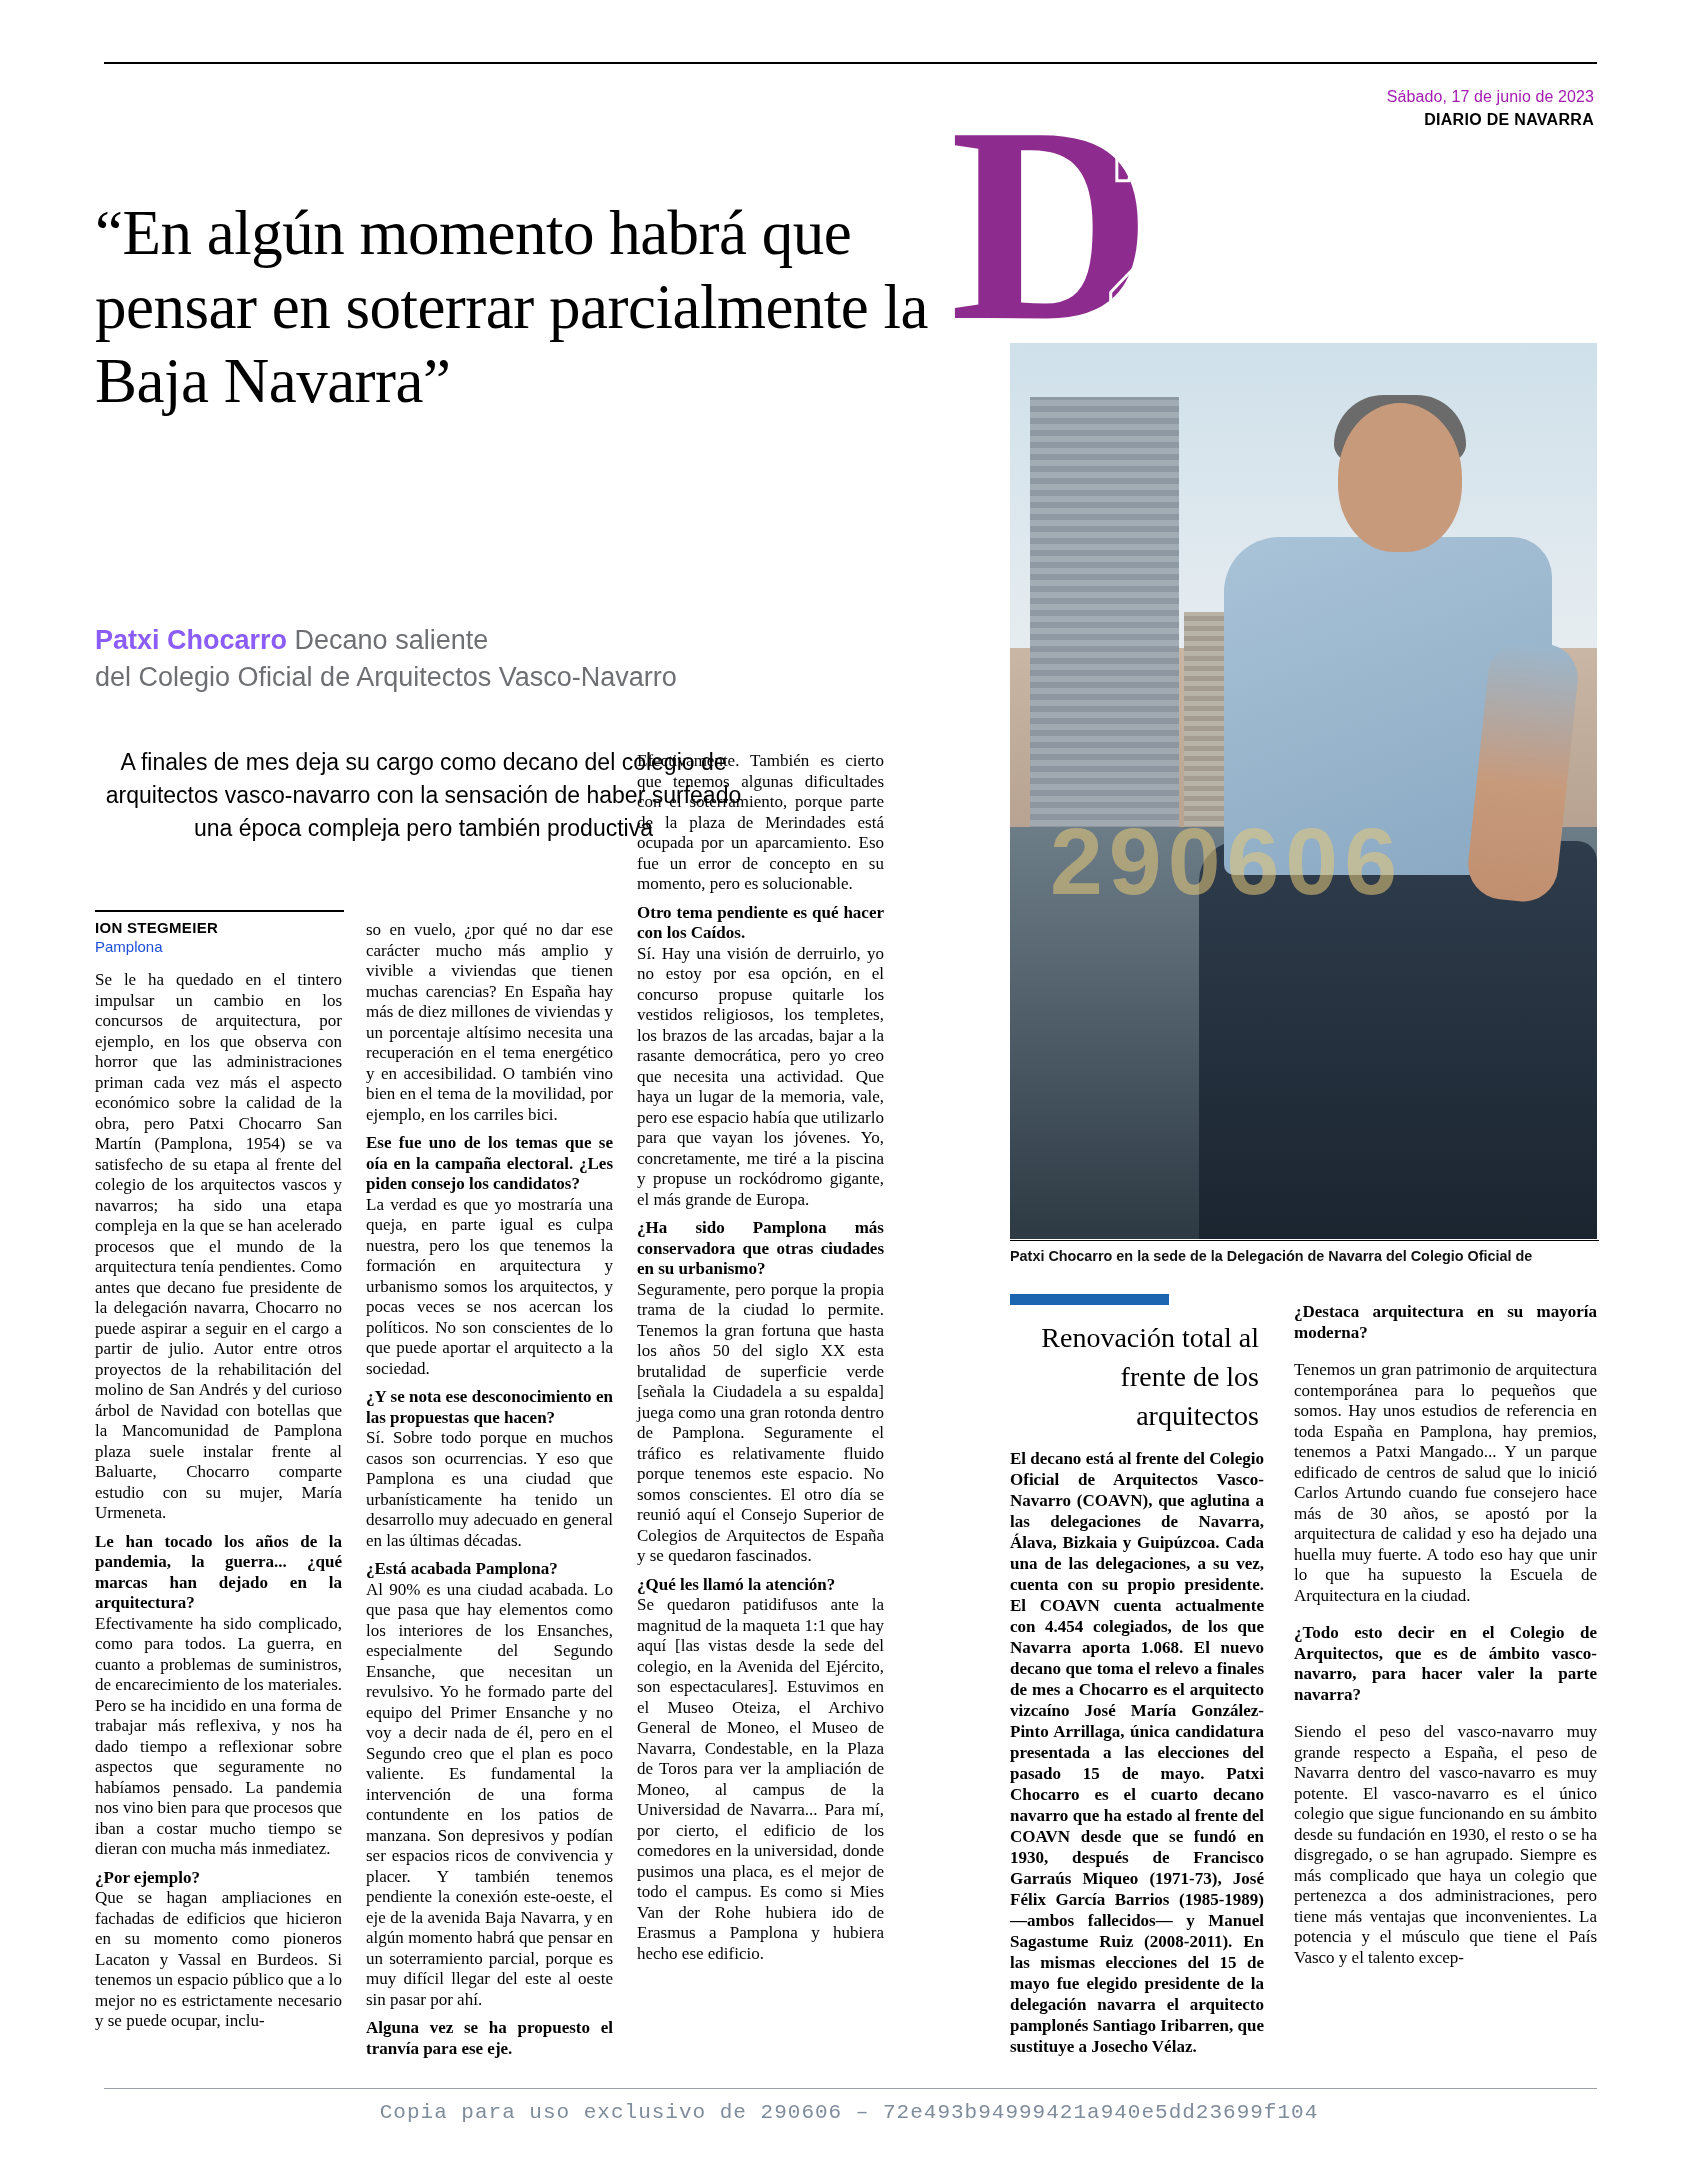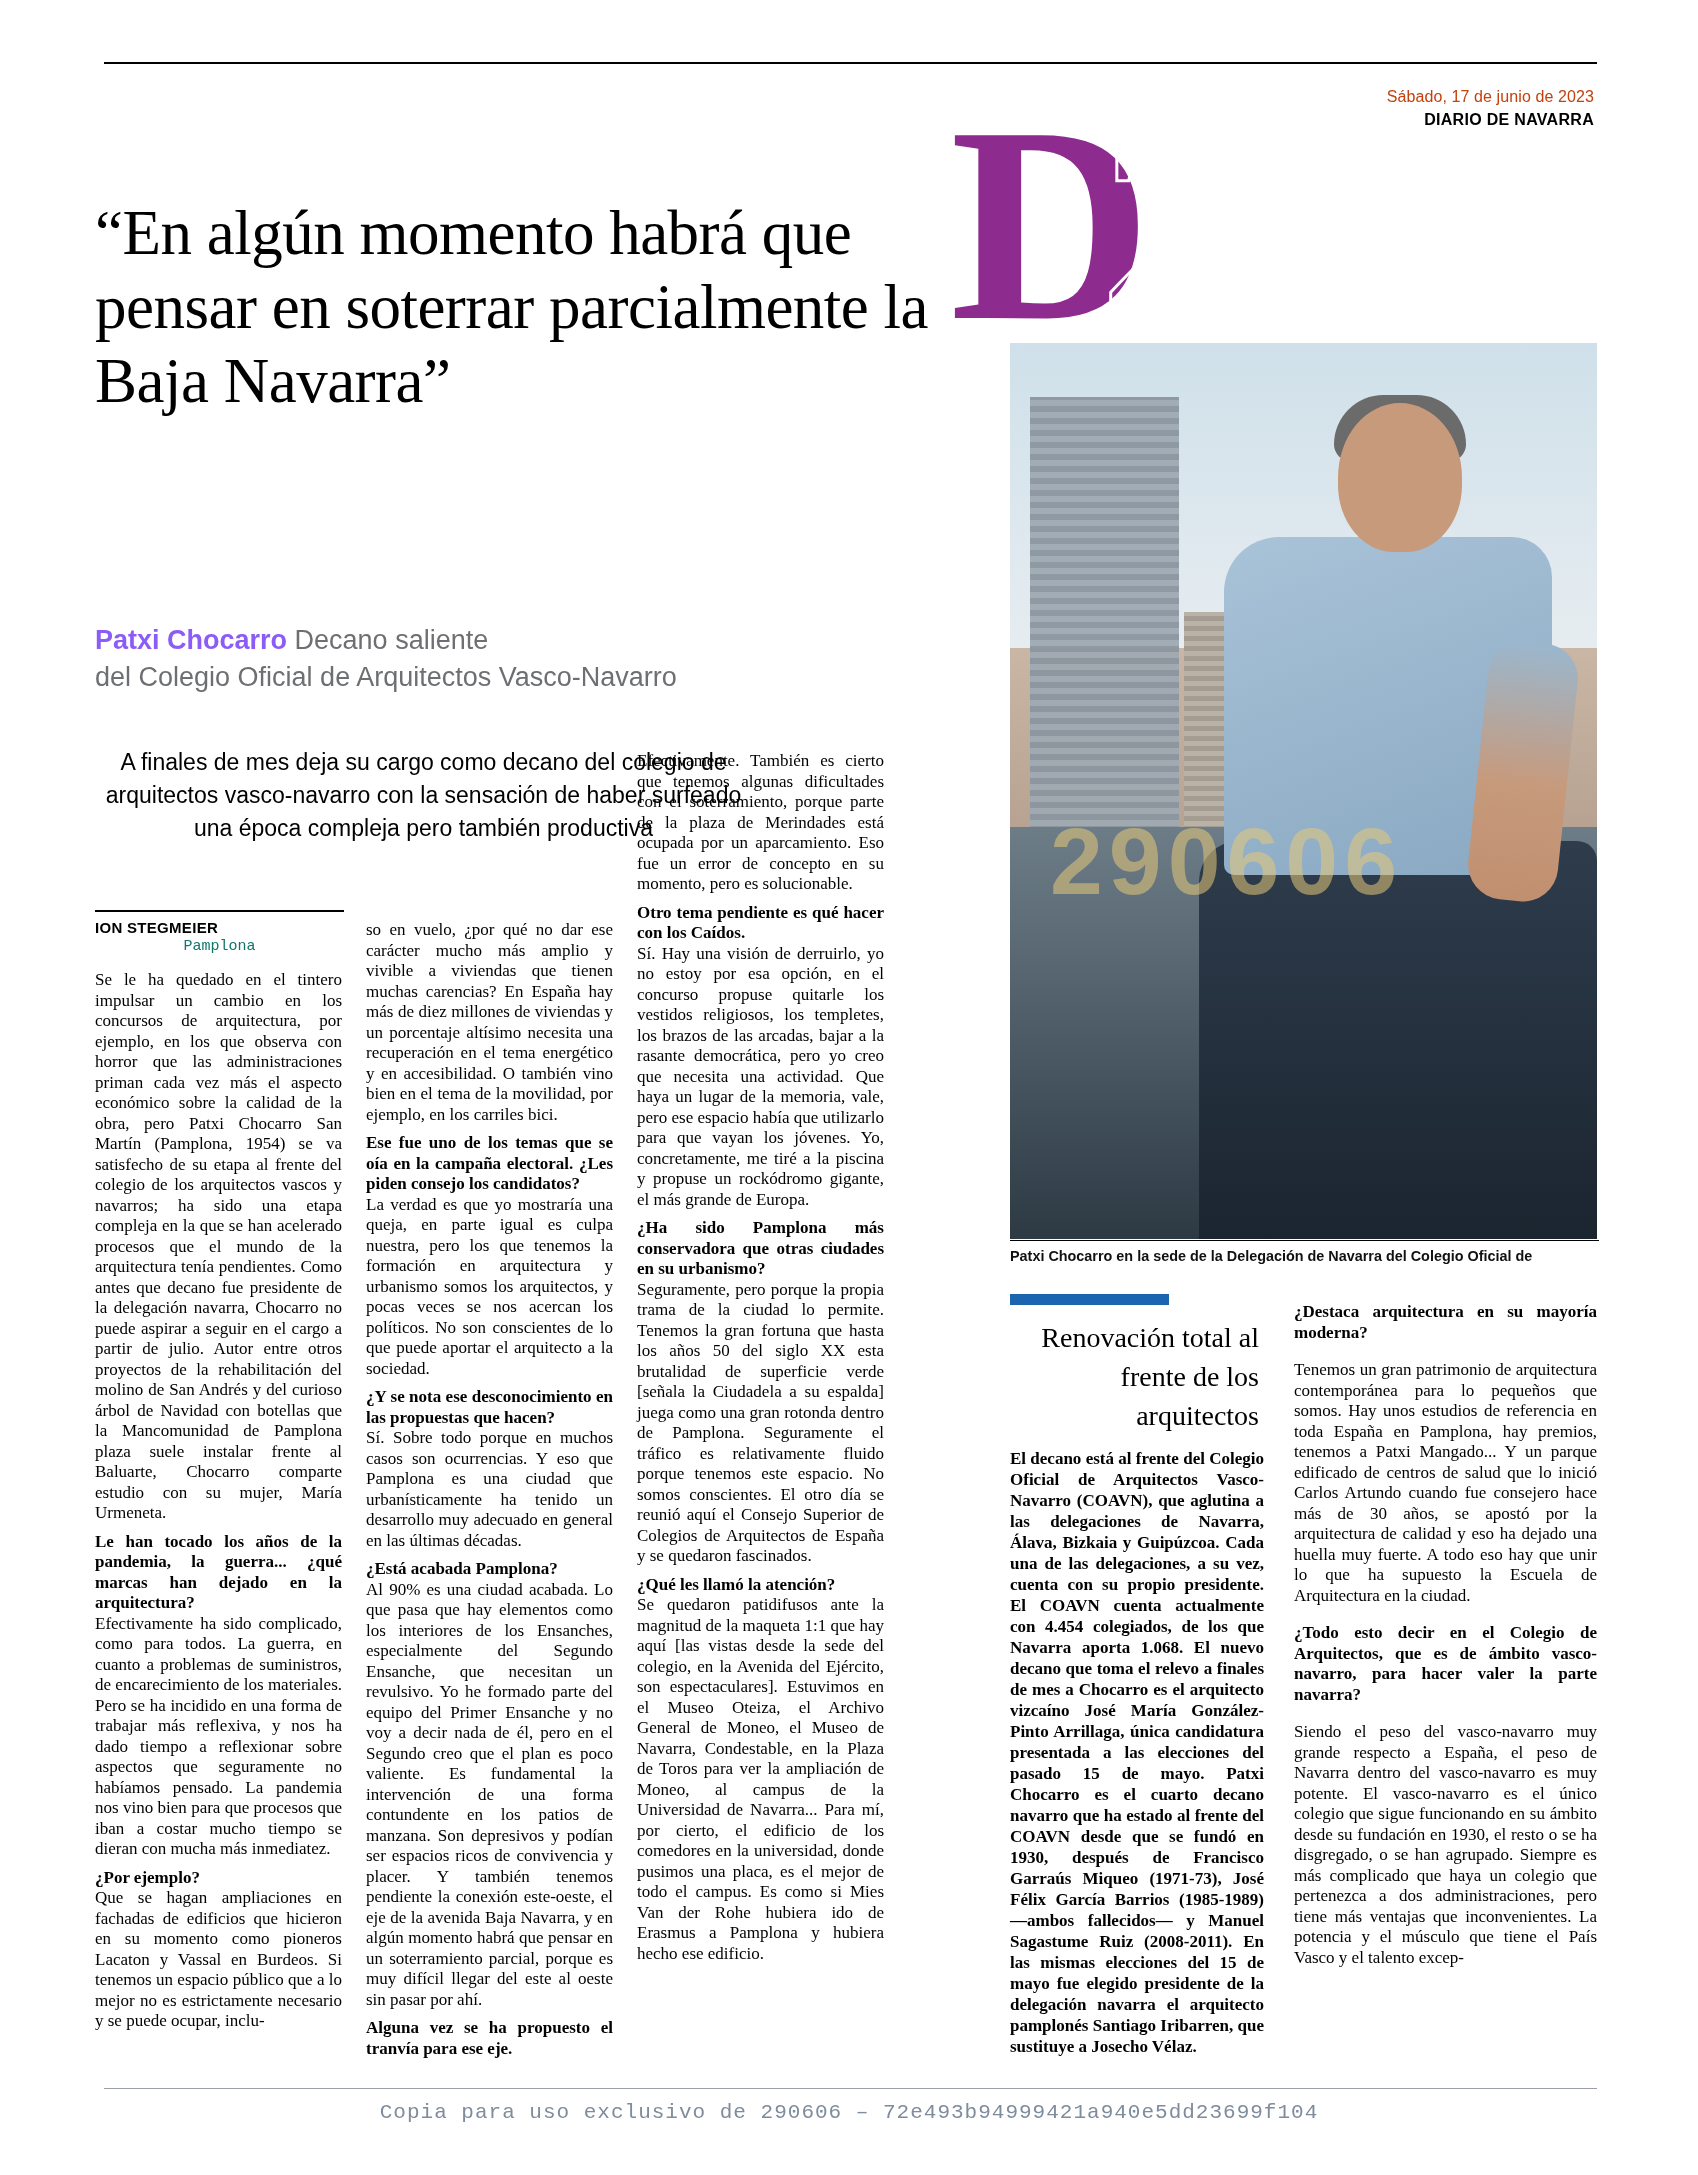--- a/index.html
+++ b/index.html
@@ -29,21 +29,21 @@
     width: 1493px;
     height: 2px;
     background: #000;
   }
   .dateline {
     position: absolute;
     right: 104px; top: 88px;
     text-align: right;
     font-family: "Liberation Sans", sans-serif;
     font-size: 16px;
-    color: #c2410c;
+    color: #a21caf;
     letter-spacing: 0.1px;
   }
   .paper-name {
     position: absolute;
     right: 104px; top: 111px;
     text-align: right;
     font-family: "Liberation Sans", sans-serif;
     font-weight: bold;
     font-size: 16px;
     letter-spacing: 0.3px;
@@ -126,25 +126,24 @@
   .author .rule {
     width: 249px; height: 2px; background: #000; margin-bottom: 7px;
   }
   .author .name {
     font-family: "Liberation Sans", sans-serif;
     font-weight: bold;
     font-size: 15px;
     letter-spacing: 0.3px;
   }
   .author .place {
-    font-family: Liberation Mono, monospace;
+    font-family: Liberation Sans, sans-serif;
     font-size: 15px;
-    color: #0f766e;
+    color: #1d4ed8;
     margin-top: 2px;
-    text-align: center;
   }
 
   
   .col {
     position: absolute;
     font-family: "Liberation Serif", serif;
     font-size: 17px;
     line-height: 20.5px;
     text-align: justify;
     color: #000;

